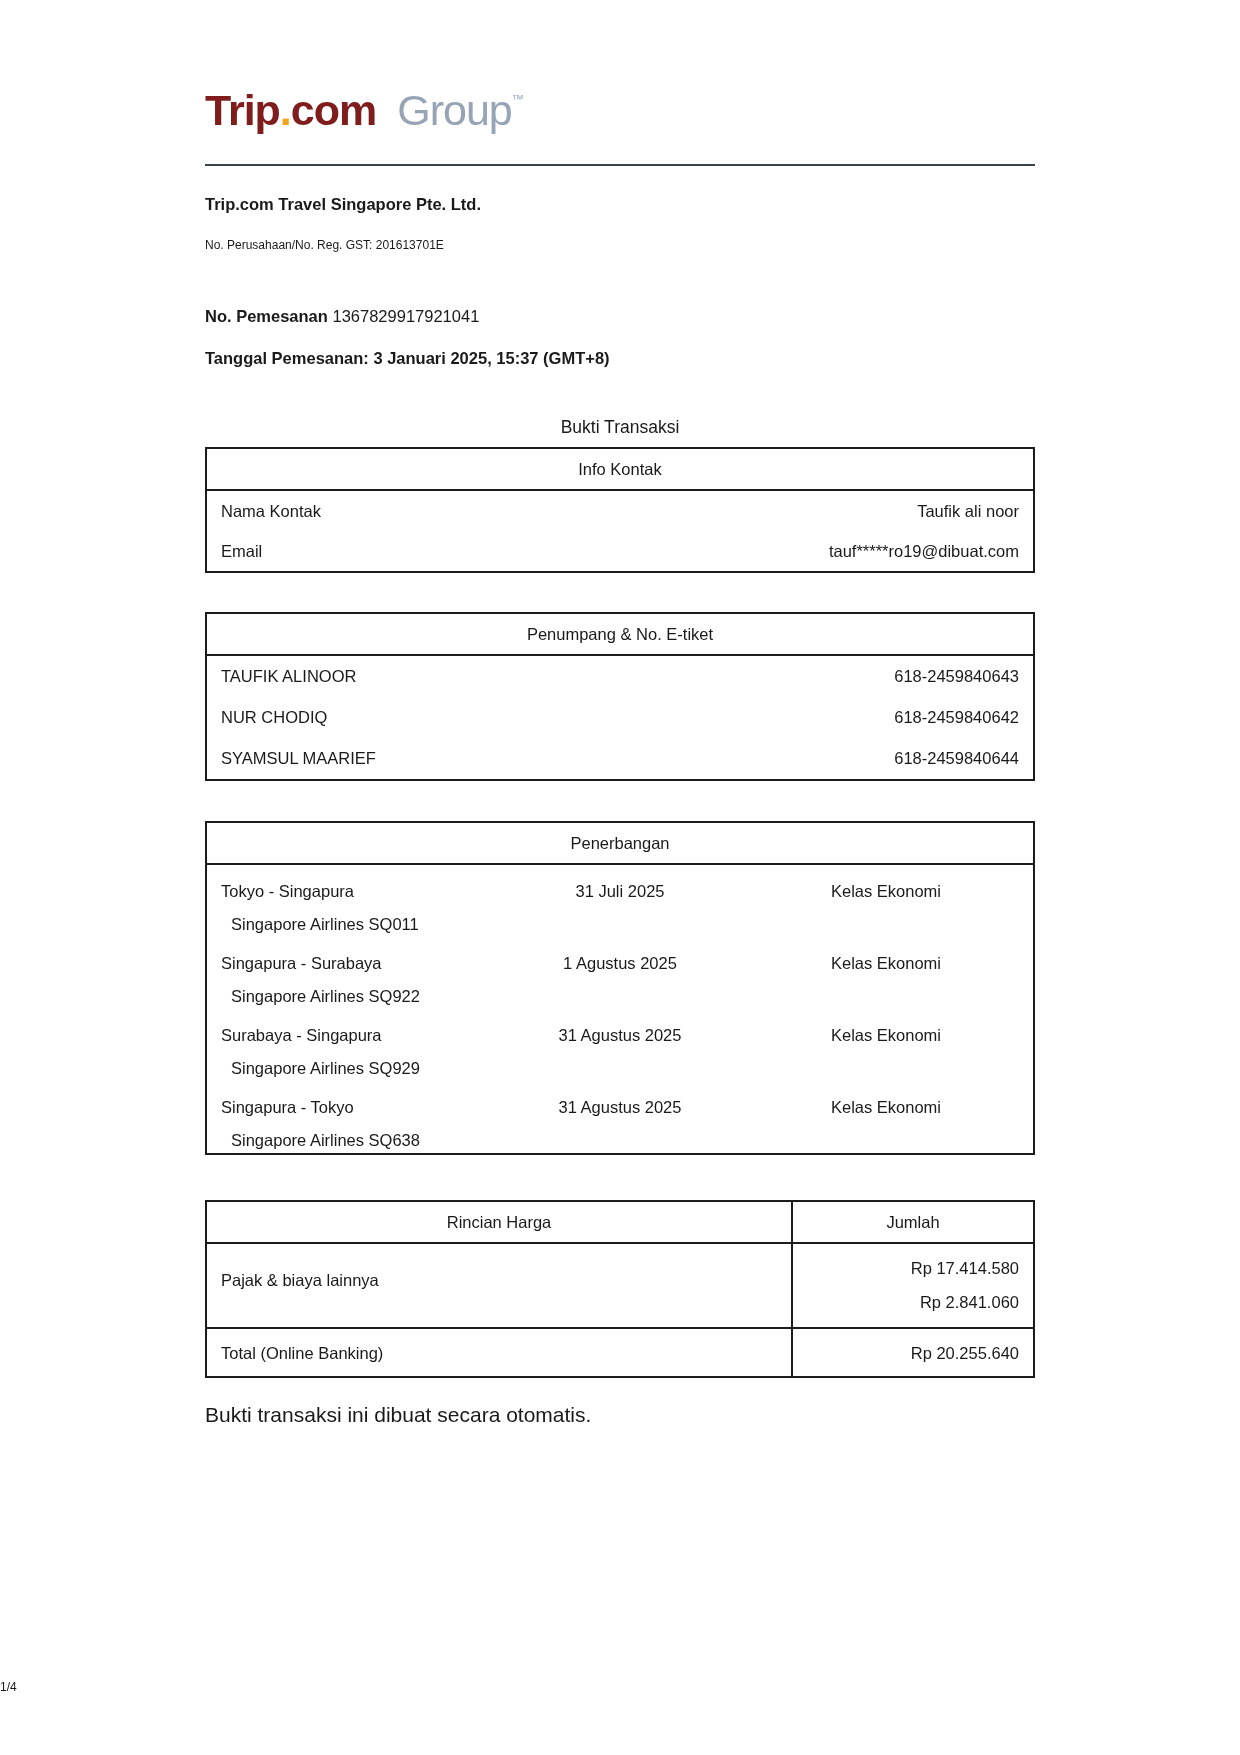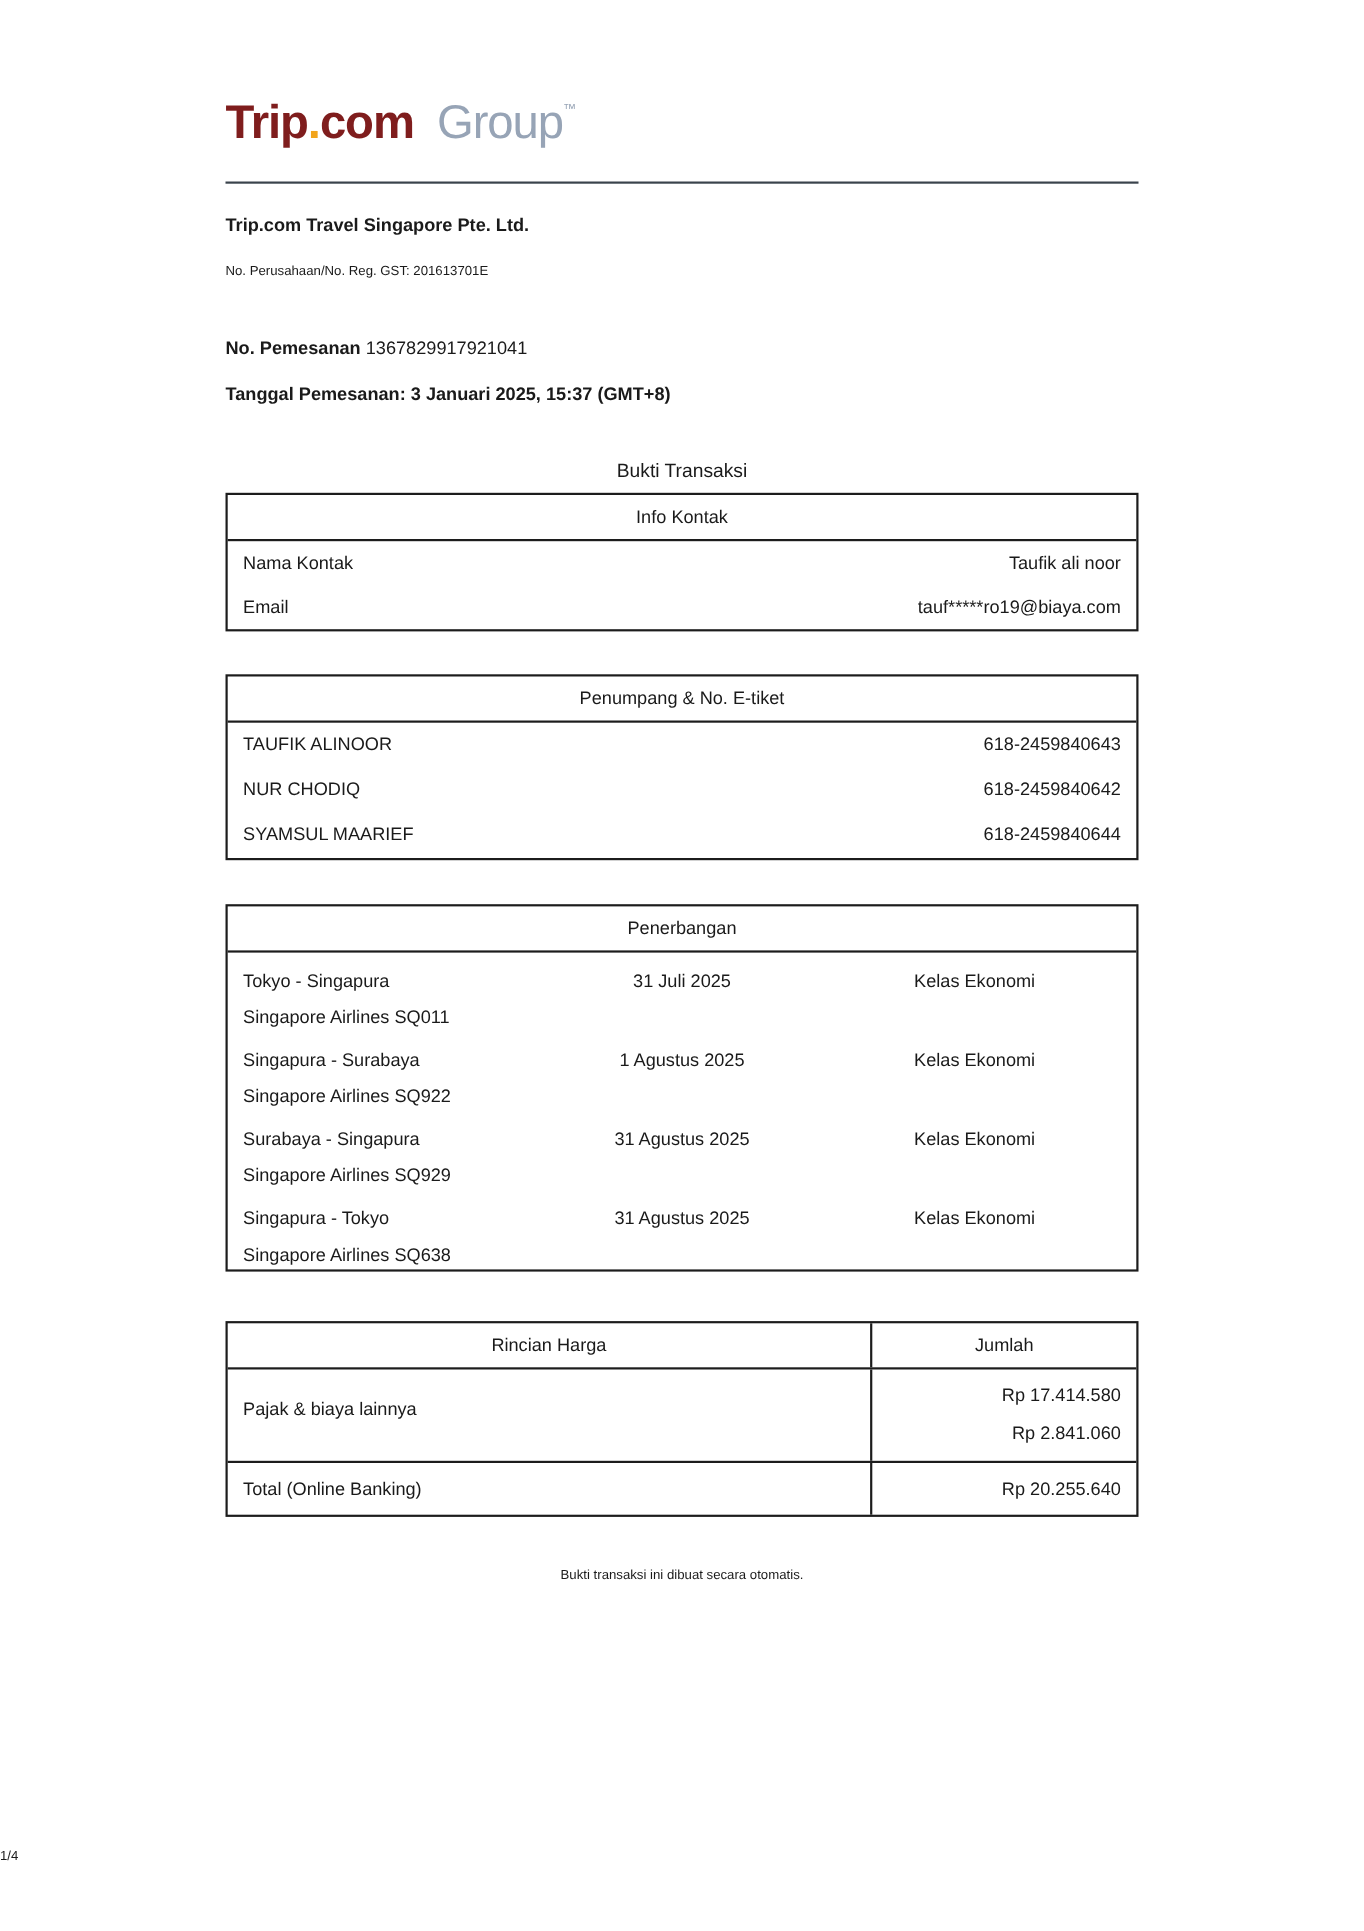--- a/index.html
+++ b/index.html
@@ -52,34 +52,34 @@
   .pricing-table { margin-top: 45px; }
 
   .kv-row { display: flex; justify-content: space-between; padding: 9px 14px; line-height: 22px; }
   .pass-row { display: flex; justify-content: space-between; padding: 10px 14px; line-height: 21px; }
 
   .flight-row { padding: 15px 14px 2px; line-height: 22px; }
   .flight-line1 { display: grid; grid-template-columns: 1fr 1fr 1fr; }
   .fl-route { text-align: left; }
   .fl-date { text-align: center; }
   .fl-class { text-align: center; }
-  .fl-airline { margin-top: 11px; text-align: left; }
+  .fl-airline { margin-top: 11px; text-align: left; margin-left: 10px; }
 
   .p-grid { display: grid; grid-template-columns: 584px 1fr; }
   .p-cell-right { border-left: 2px solid #1c1c1c; }
   .ph-left, .ph-right { text-align: center; padding: 9px 12px; line-height: 22px; }
   .p-header { border-bottom: 2px solid #1c1c1c; }
   .pb-left  { padding: 13px 14px 14px; line-height: 22px; }
   .pb-right { padding: 13px 14px 14px; line-height: 22px; text-align: right; }
   .pb-line2 { margin-top: 12px; }
   .p-total { border-top: 2px solid #1c1c1c; }
   .pt-left  { padding: 13px 14px 12px; line-height: 22px; }
   .pt-right { padding: 13px 14px 12px; line-height: 22px; text-align: right; }
 
-  .footer-note { margin-top: 41px; text-align: center; font-size: 12px; line-height: 22px; }
+  .footer-note { margin-top: 26px; text-align: left; font-size: 21px; line-height: 22px; }
 
   .page-number {
     position: absolute;
     top: 1676px;
     left: 0;
     width: 100%;
     text-align: left;
     font-size: 12px;
     line-height: 22px;
   }
@@ -105,21 +105,21 @@
     <h1 class="doc-title">Bukti Transaksi</h1>
 
     <div class="tbl contact-table">
       <div class="tbl-header">Info Kontak</div>
       <div class="kv-row">
         <span>Nama Kontak</span>
         <span>Taufik ali noor</span>
       </div>
       <div class="kv-row">
         <span>Email</span>
-        <span>tauf*****ro19@biaya.com</span>
+        <span>tauf*****ro19@dibuat.com</span>
       </div>
     </div>
 
     <div class="tbl passenger-table">
       <div class="tbl-header">Penumpang &amp; No. E-tiket</div>
       <div class="pass-row">
         <span>TAUFIK ALINOOR</span>
         <span>618-2459840643</span>
       </div>
       <div class="pass-row">

